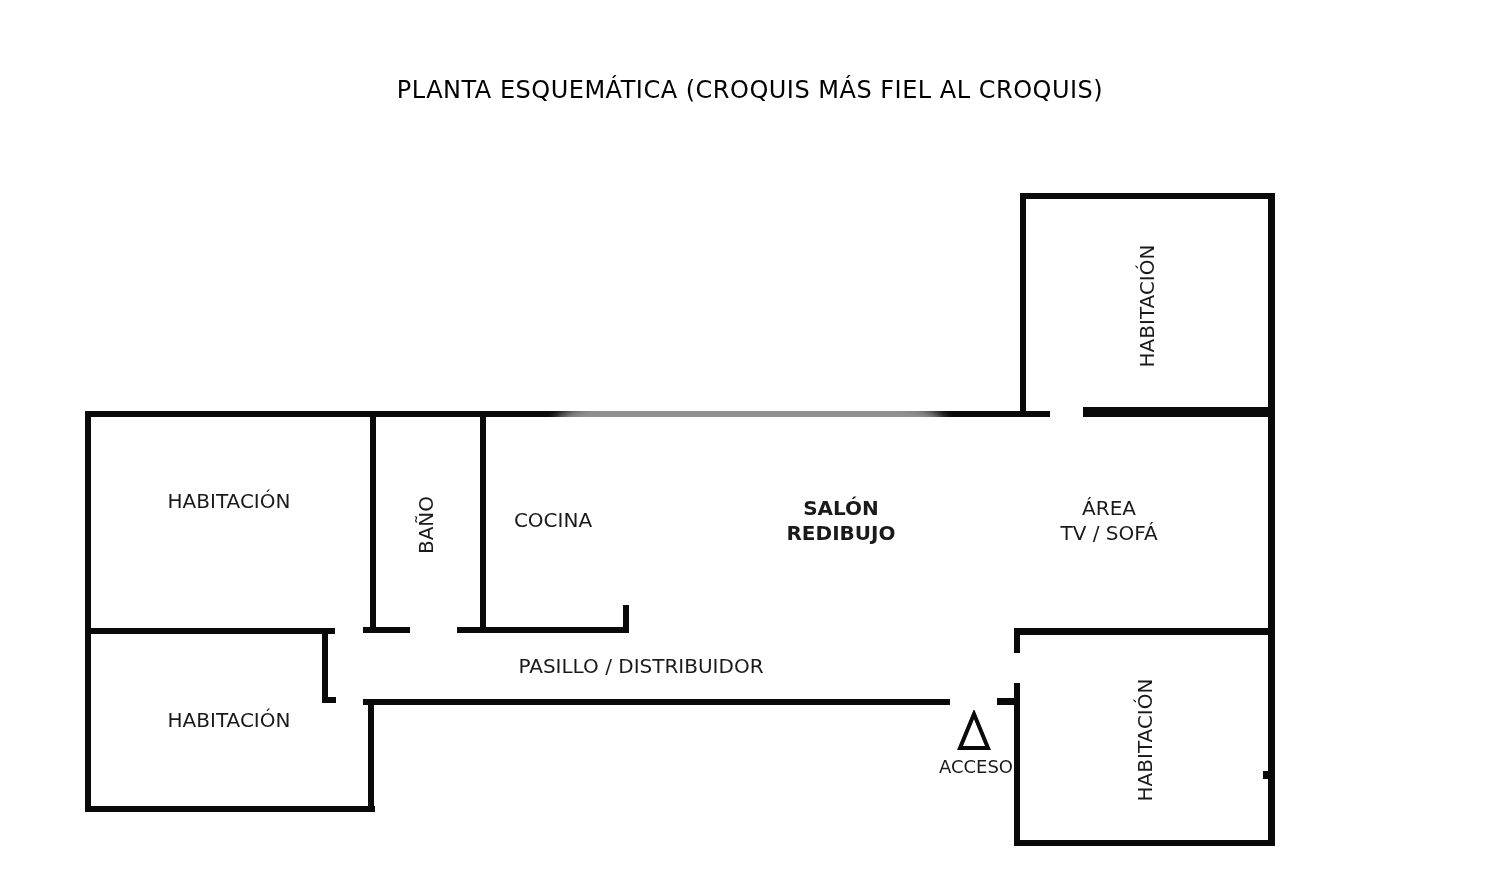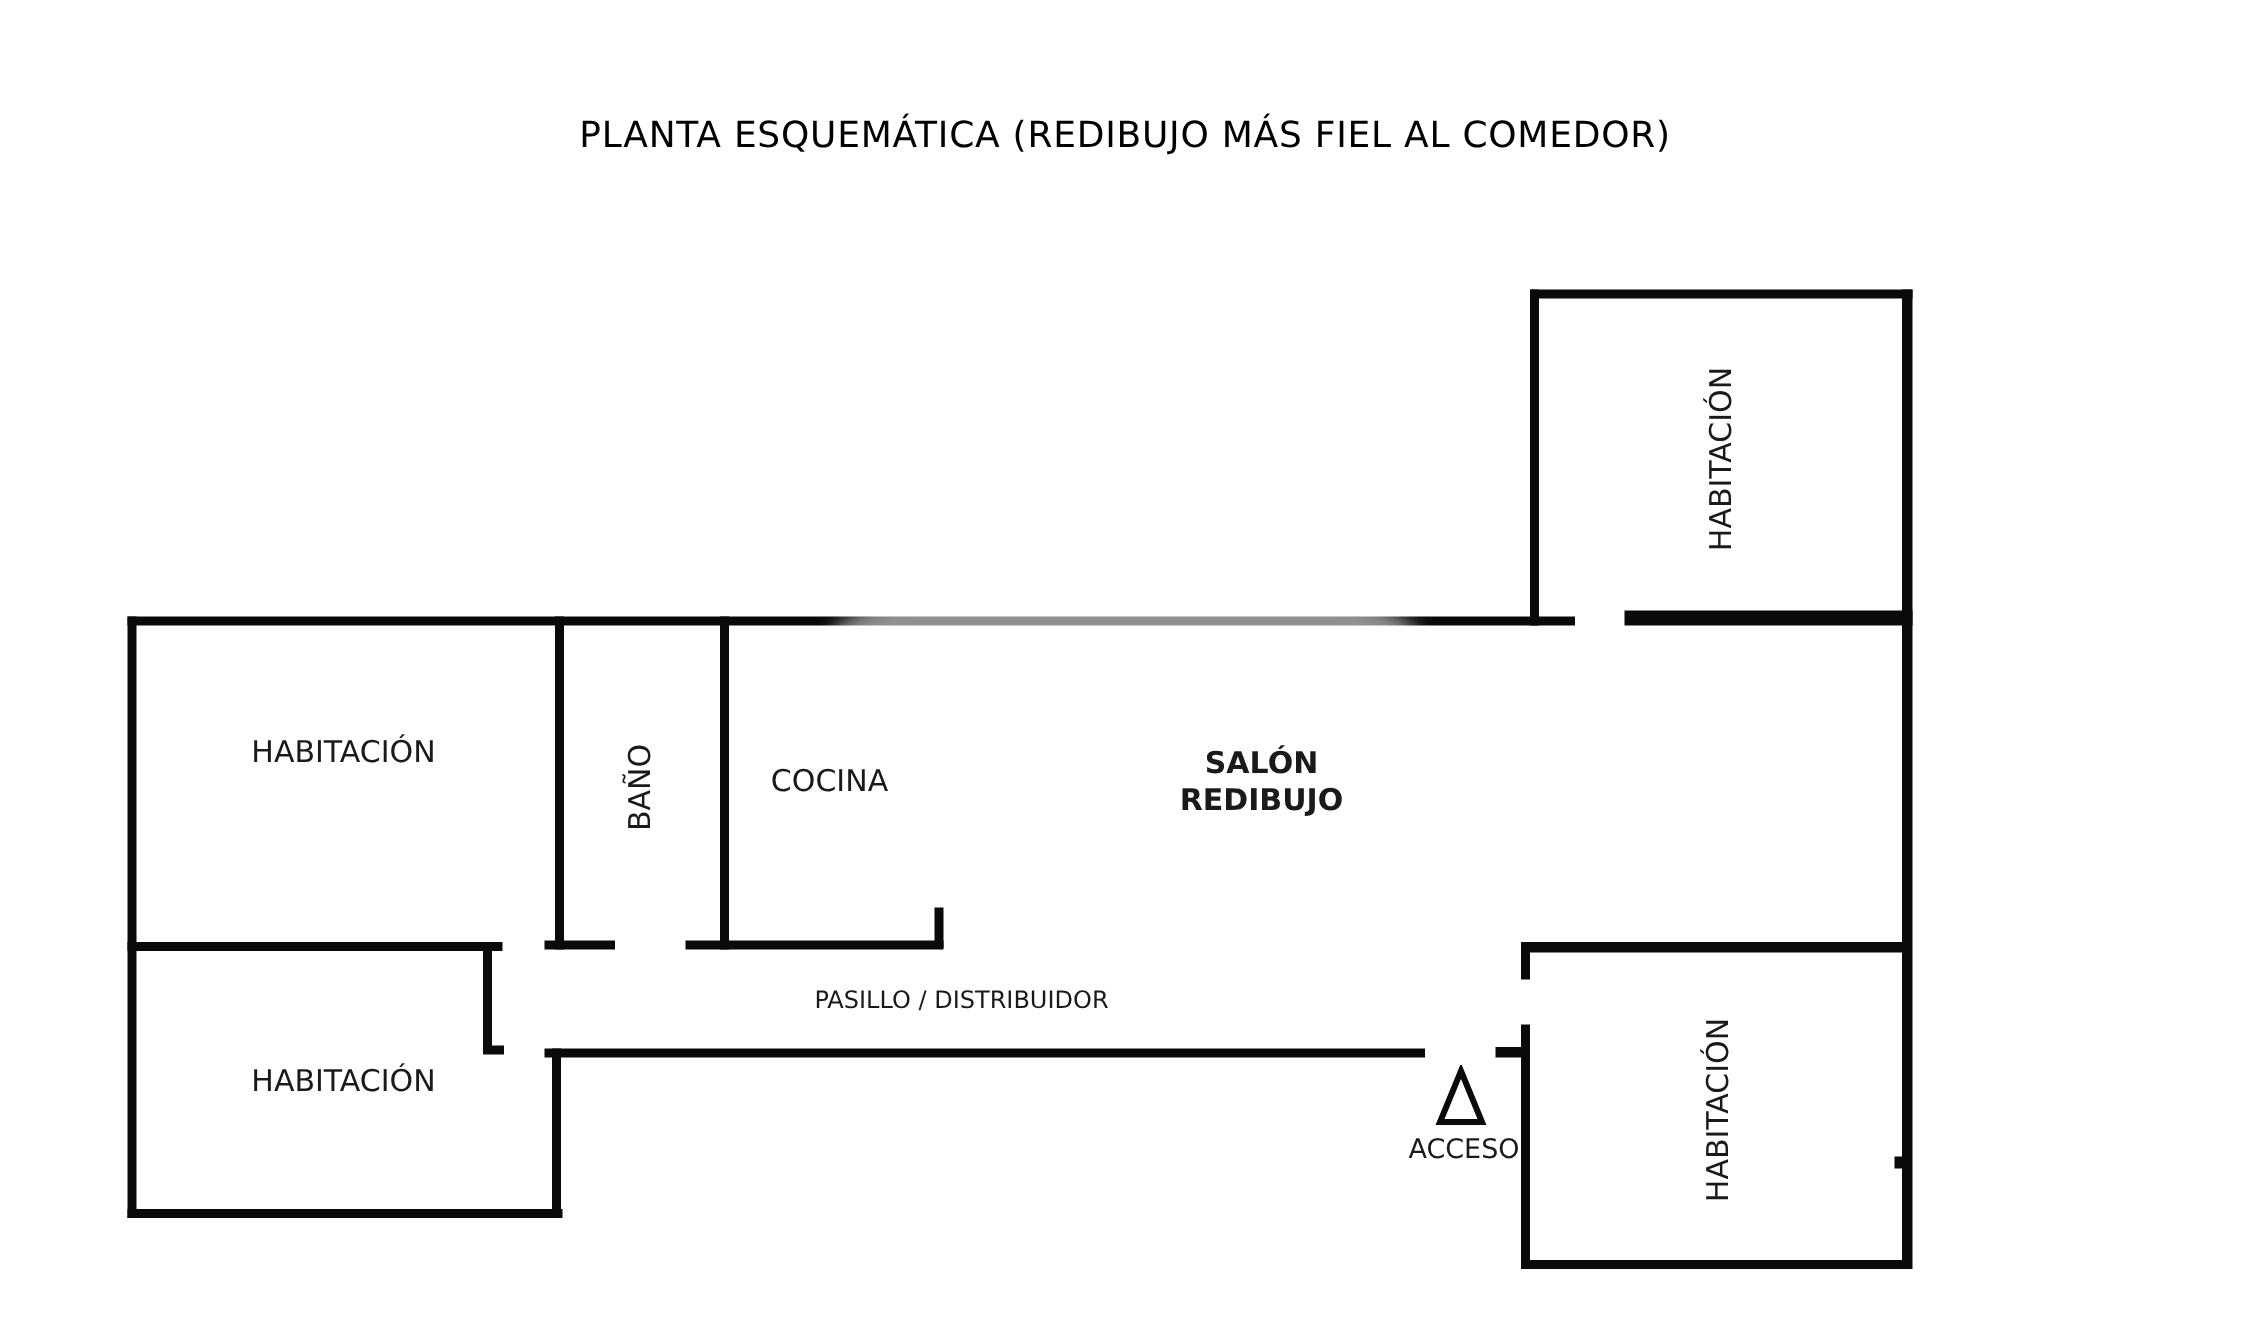--- a/index.html
+++ b/index.html
@@ -41,21 +41,21 @@
     left: 0;
     top: 76px;
     width: 1500px;
     text-align: center;
     font-size: 24px;
     color: #000000;
     letter-spacing: 0.5px;
     z-index: 5;
   }
   #pasillo-label {
-    font-size: 16px;
+    font-size: 20px;
   }
   #acceso-label {
     font-size: 18px;
     align-items: center;
   }
   #blob {
     position: absolute;
     left: 555px;
     top: 385px;
     width: 390px;
@@ -70,21 +70,21 @@
     left: 955px;
     top: 710px;
     z-index: 5;
   }
 </style>
 </head>
 <body>
 
 <div id="canvas">
 
-  <div id="title">PLANTA ESQUEMÁTICA (REDIBUJO MÁS FIEL AL COMEDOR)</div>
+  <div id="title">PLANTA ESQUEMÁTICA (CROQUIS MÁS FIEL AL CROQUIS)</div>
 
   <div class="wall" style="left:85px;  top:411px; width:965px; height:6px;"></div>
   <div class="wall" style="left:1083px; top:407px; width:192px; height:10px;"></div>
   <div class="wall" style="left:85px;  top:411px; width:6px;  height:401px;"></div>
   <div class="wall" style="left:85px;  top:628px; width:250px; height:6px;"></div>
   <div class="wall" style="left:370px; top:411px; width:6px;  height:222px;"></div>
   <div class="wall" style="left:363px; top:627px; width:47px; height:6px;"></div>
   <div class="wall" style="left:480px; top:411px; width:6px;  height:222px;"></div>
   <div class="wall" style="left:457px; top:627px; width:172px; height:6px;"></div>
   <div class="wall" style="left:623px; top:605px; width:6px;  height:27px;"></div>
@@ -119,20 +119,24 @@
 
   <div class="label" style="left:473px; top:507px; width:160px; height:26px;">
     <span>COCINA</span>
   </div>
 
   <div class="label" style="left:741px; top:496px; width:200px; height:50px;font-weight:bold;">
     <span>SALÓN</span>
     <span>REDIBUJO</span>
   </div>
 
+  <div class="label" style="left:1009px; top:496px; width:200px; height:50px;">
+    <span>ÁREA</span>
+    <span>TV / SOFÁ</span>
+  </div>
 
   <div class="label" id="pasillo-label" style="left:511px; top:653px; width:260px; height:26px;">
     <span>PASILLO / DISTRIBUIDOR</span>
   </div>
 
   <div class="label vlabel" style="left:1067px; top:294px; width:160px; height:24px;">
     <span>HABITACIÓN</span>
   </div>
 
   <div class="label vlabel" style="left:1065px; top:728px; width:160px; height:24px;">

